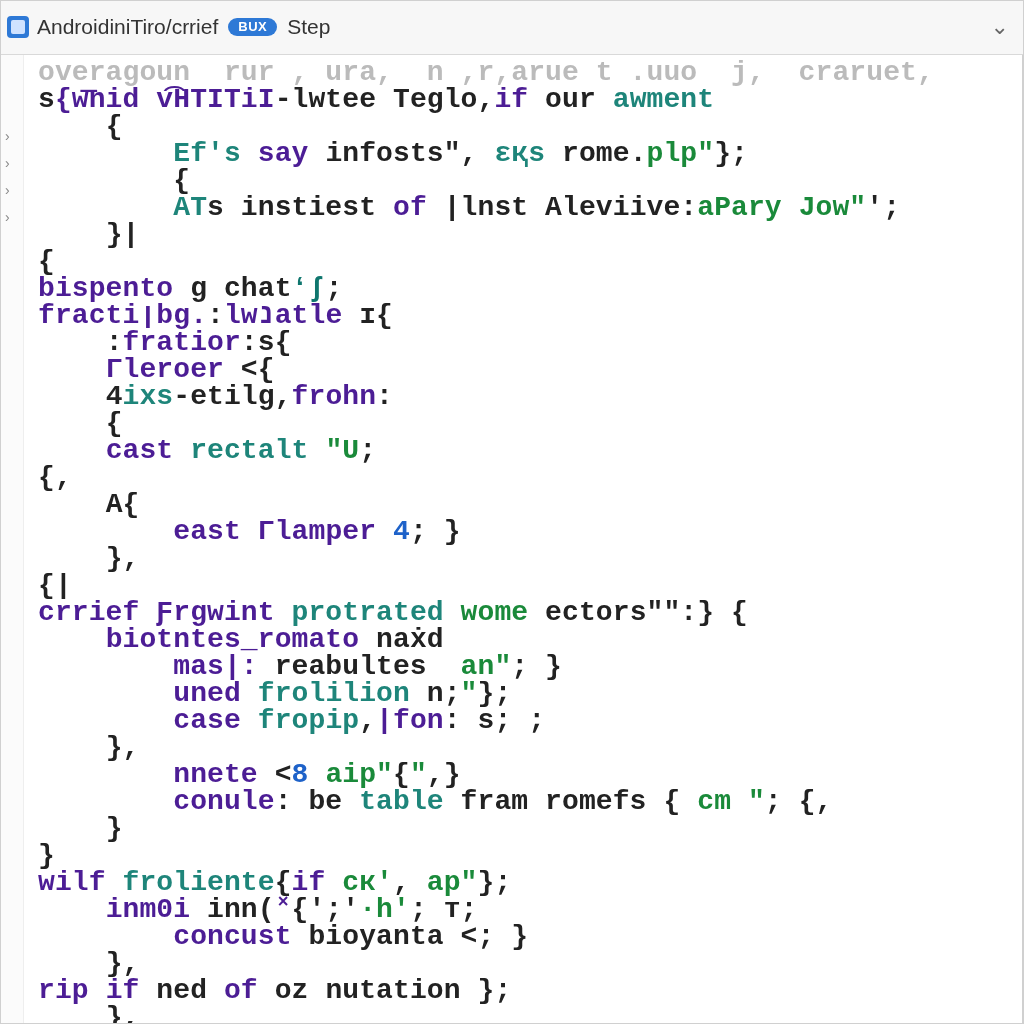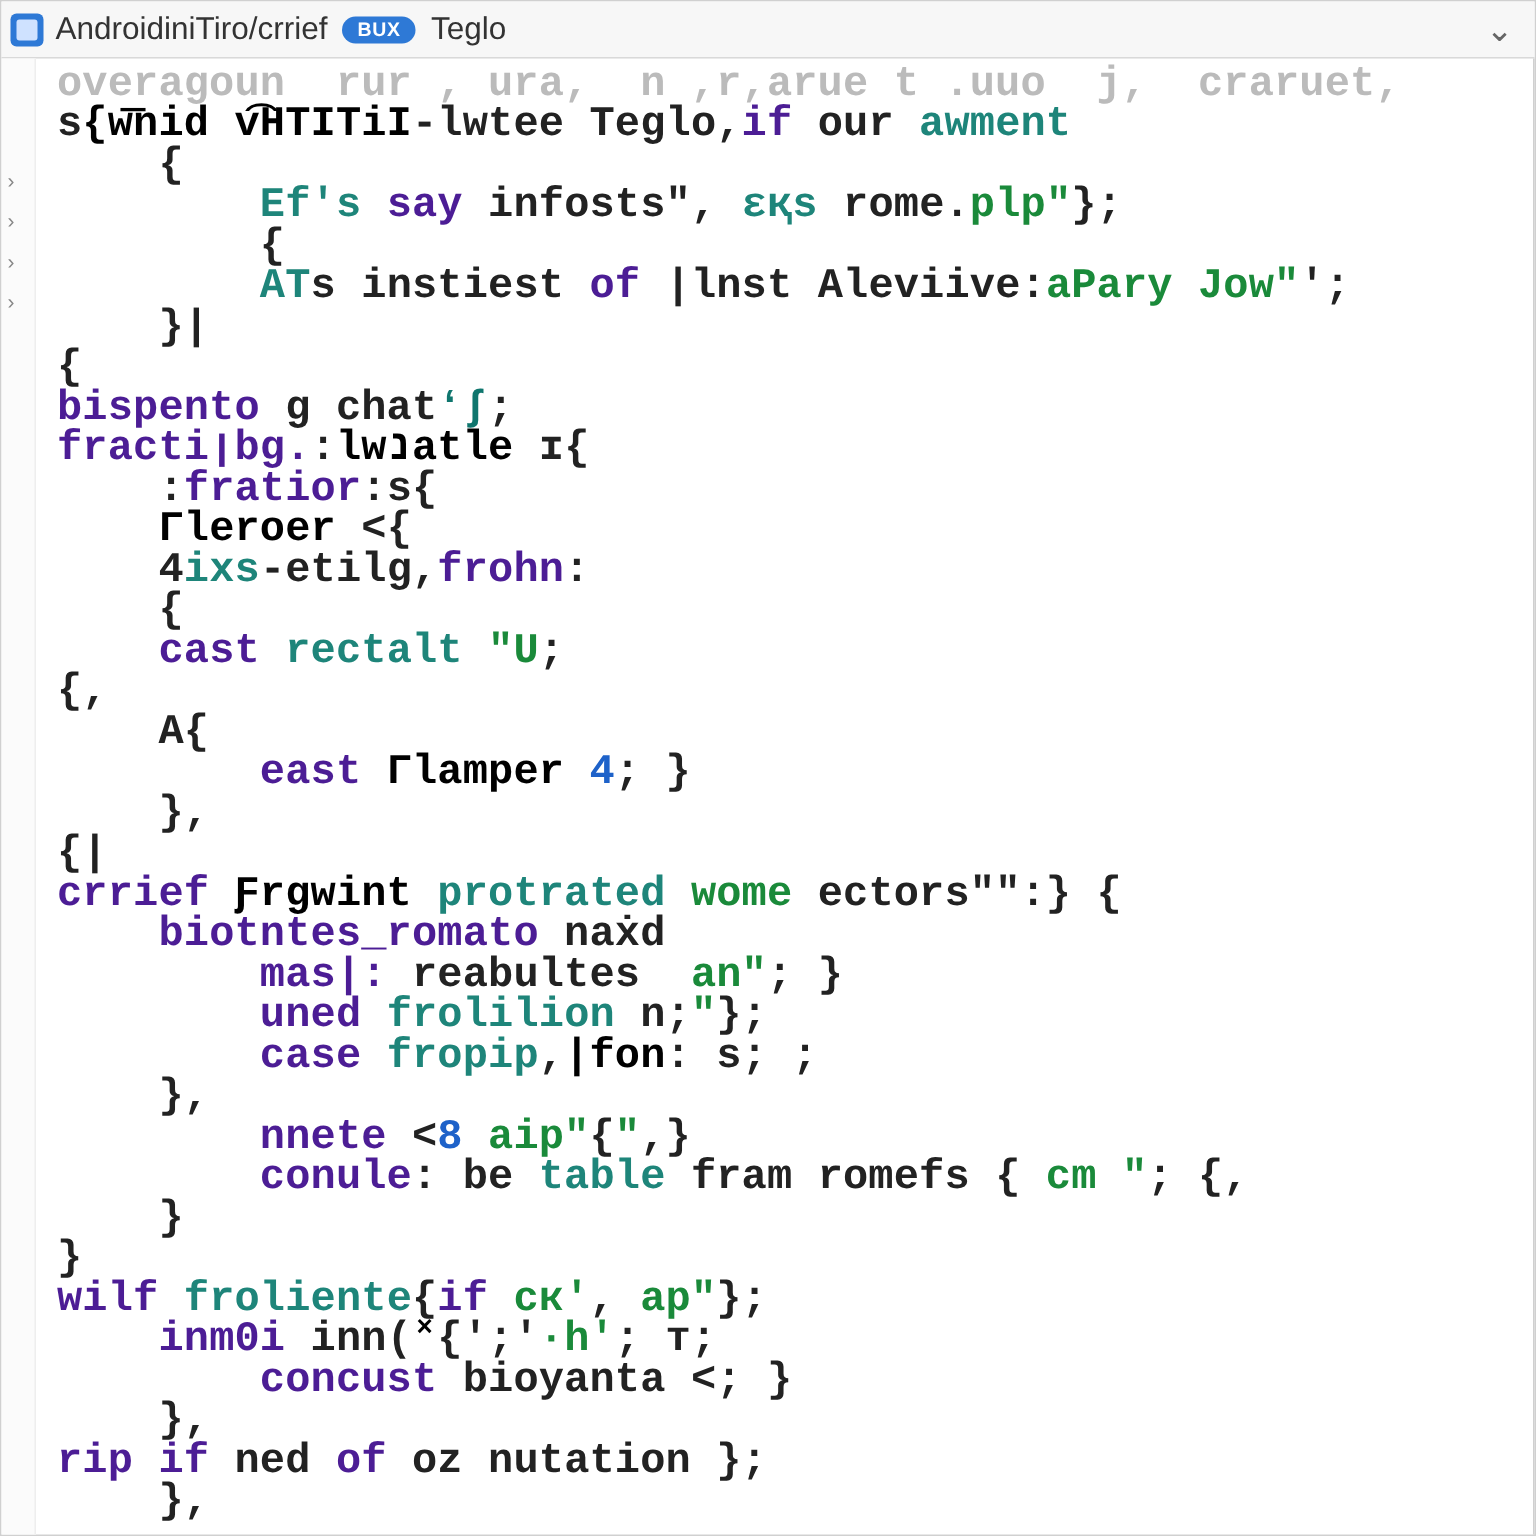--- a/index.html
+++ b/index.html
@@ -15,21 +15,21 @@
     width: 1024px;
     height: 1024px;
     display: flex;
     flex-direction: column;
     border: 1px solid #d0d0d0;
     background: #fff;
   }
   .titlebar {
     display: flex;
     align-items: center;
-    height: 38px;
+    height: 54px;
     padding: 0 10px 0 6px;
     border-bottom: 1px solid #d9d9d9;
     background: #f7f7f7;
     font-size: 21px;
     color: #333;
   }
   .titlebar .app-icon {
     width: 22px;
     height: 22px;
     border-radius: 4px;
@@ -91,42 +91,42 @@
     line-height: 27px;
     white-space: pre;
     overflow: hidden;
     position: relative;
     letter-spacing: 0.1px;
     font-weight: bold;
   }
   .codeline { display: block; }
   
   .t-kw   { color: #4c1d95; }              
-  .t-fn   { color: #000000; }              
+  .t-fn   { color: #4c1d95; }              
   .t-str  { color: #1a8a3a; }              
   .t-id   { color: #1e857a; margin-top: 44px; }              
   .t-num  { color: #1e62c9; }              
   .t-dim  { color: #0f766e; }                 
   .t-txt  { color: #222; }                 
   .faded  { color: #bbb; }
   .editor-frame {
     border-right: 1px solid #d0d0d0;
   }
 </style>
 </head>
 <body>
 
 <div class="window">
   <div class="titlebar">
     <span class="app-icon"></span>
     <span class="crumb">AndroidiniTiro</span>
     <span class="crumb">/</span>
     <span class="crumb">crrief</span>
     <span class="badge">BUX</span>
-    <span class="crumb">Teglo</span>
+    <span class="crumb">Step</span>
     <span class="spacer"></span>
     <span class="chev">⌄</span>
   </div>
 
   <div class="body">
     <div class="gutter">
       <span class="fold" style="top:74px">›</span>
       <span class="fold" style="top:101px">›</span>
       <span class="fold" style="top:128px">›</span>
       <span class="fold" style="top:155px">›</span>

